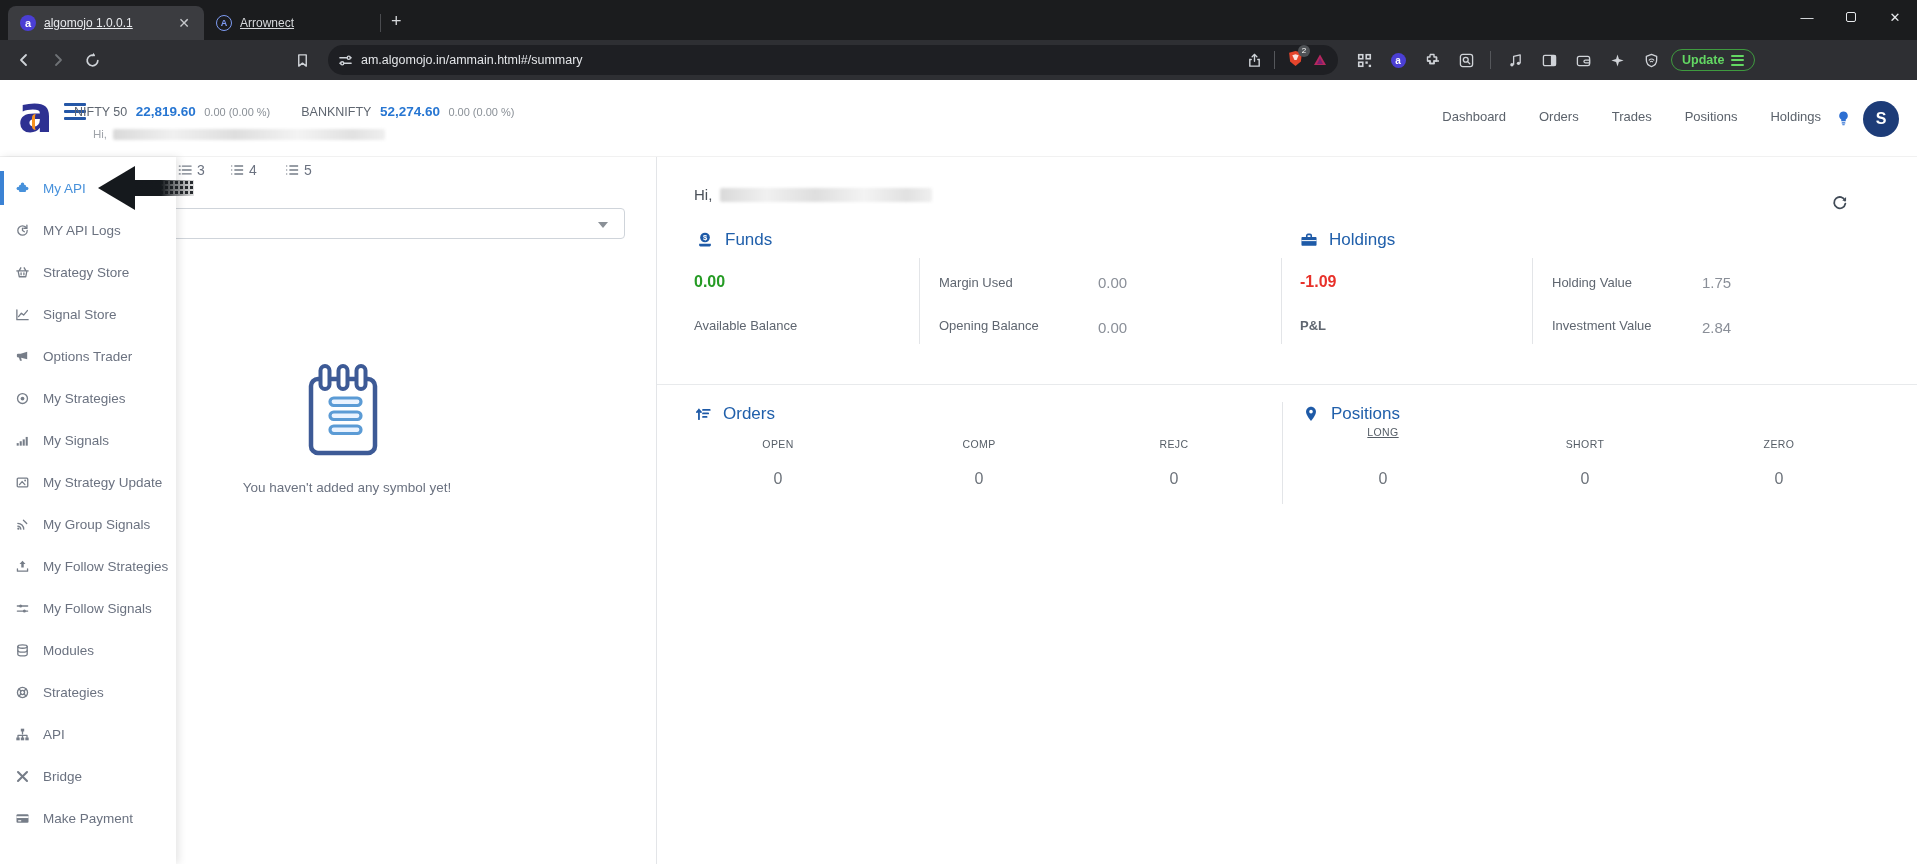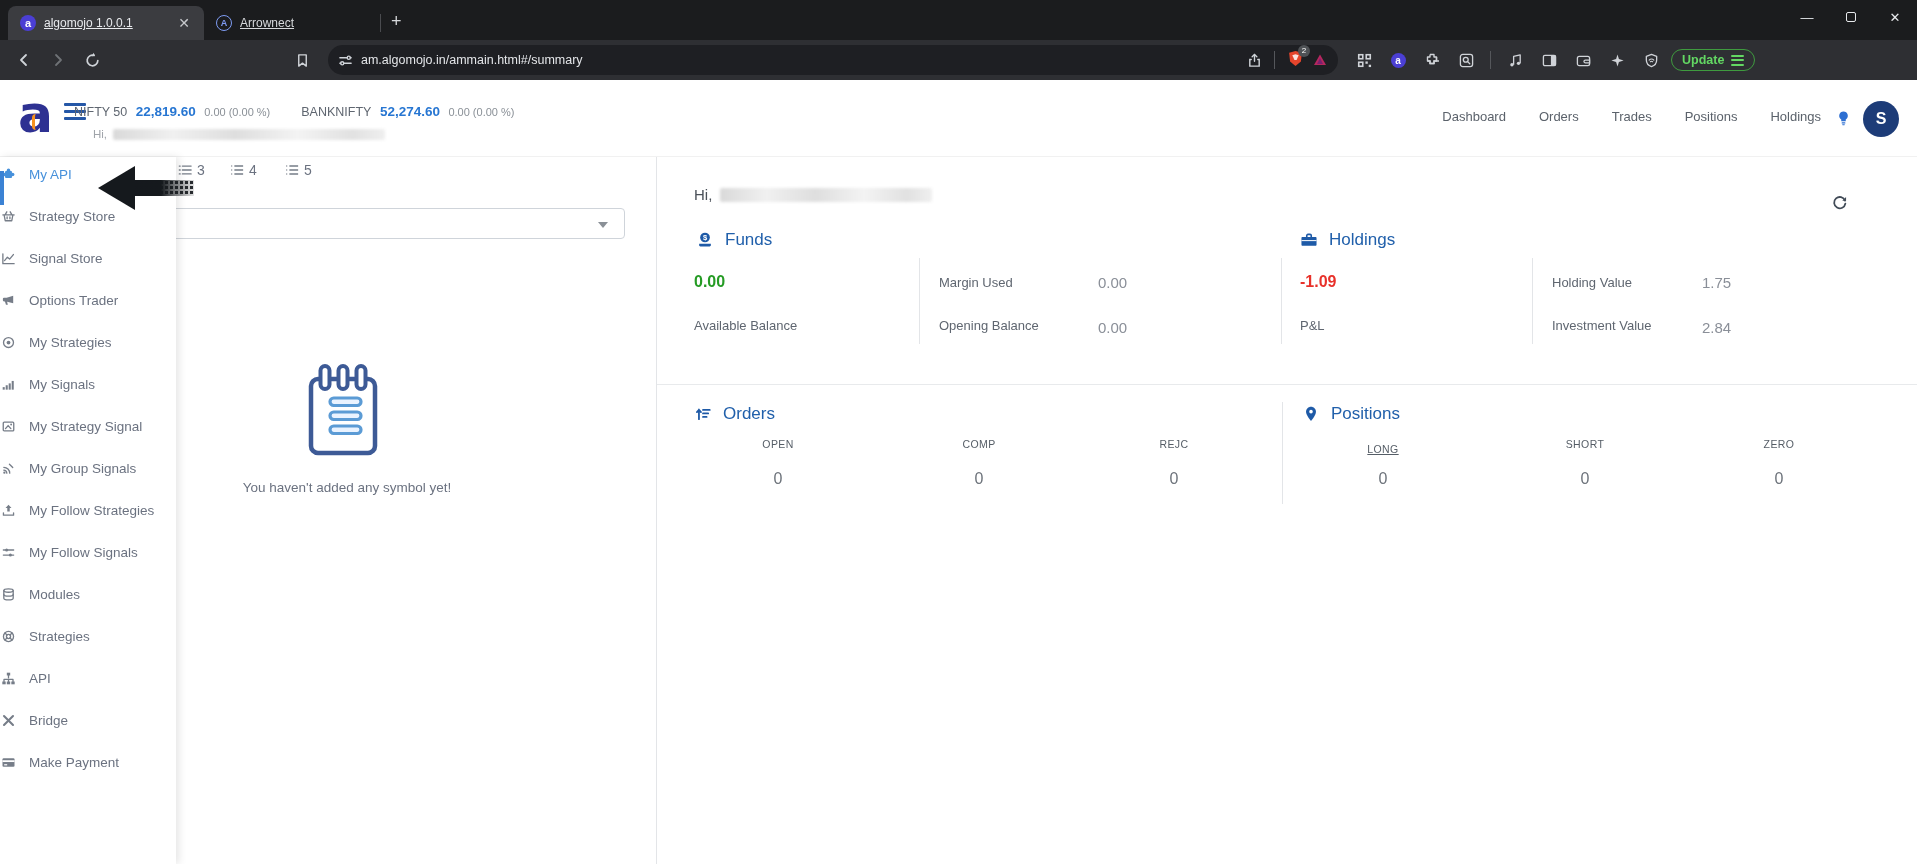--- a/index.html
+++ b/index.html
@@ -59,21 +59,21 @@
     filter:blur(1.5px); border-radius:2px; }
   .top-nav { position:absolute; right:96px; top:0; height:73px; display:flex; align-items:center; gap:33px; }
   .top-nav a { font-size:13px; color:#5b626b; text-decoration:none; }
   .bulb-wrap { position:absolute; right:66px; top:30px; }
   .avatar { position:absolute; right:18px; top:21px; width:36px; height:36px; border-radius:50%;
     background:#1d3c78; color:#fff; font-weight:bold; font-size:16px; display:flex; align-items:center; justify-content:center; }
 
   
   .sidebar { position:absolute; left:0; top:77px; width:176px; height:707px; background:#fff;
     box-shadow:3px 0 8px rgba(0,0,0,.10); z-index:20; padding-top:10px; }
-  .si { display:flex; align-items:flex-start; gap:13px; height:42px; padding-left:1px;
+  .si { display:flex; align-items:center; gap:13px; height:42px; padding-left:15px;
     font-size:13.5px; color:#6b7280; position:relative; cursor:pointer; }
   .si svg { width:15px; height:15px; flex:none; }
   .si .stroke { fill:none; stroke:#767d88; stroke-width:1.4; stroke-linecap:round; stroke-linejoin:round; }
   .si .fill { fill:#767d88; }
   .si.active { color:#4791db; }
   .si.active .fill { fill:#4791db; }
   .si.active::before { content:""; position:absolute; left:0; top:4px; bottom:4px; width:4px; background:#3b82d4; }
 
   
   .anno-arrow { position:absolute; left:98px; top:86px; width:98px; height:44px; z-index:60; pointer-events:none; }
@@ -353,20 +353,28 @@
             <rect x="4.3" y="4.3" width="7.4" height="7.4" rx="1"></rect>
             <circle cx="8" cy="3.6" r="1.9"></circle>
             <circle cx="3.6" cy="8" r="1.9"></circle>
             <circle cx="12.4" cy="8" r="1.9"></circle>
           </g>
         </svg>
       <span>My API</span>
     </div>
     <div class="si">
       <svg viewBox="0 0 16 16">
+          <path class="stroke" d="M13 8A5 5 0 1 1 8 3c1.9 0 3.6 1 4.5 2.6"></path>
+          <path class="stroke" d="M12.7 2.3v3.3H9.4"></path>
+          <path class="stroke" d="M8 5.4V8l2 1.3"></path>
+        </svg>
+      <span>MY API Logs</span>
+    </div>
+    <div class="si">
+      <svg viewBox="0 0 16 16">
           <path class="stroke" d="M2 6.3h12M4.3 6.3L6.2 3m5.5 3.3L9.8 3M3.3 6.3l1.2 6.2h7l1.2-6.2M6.5 8.5v2M9.5 8.5v2"></path>
         </svg>
       <span>Strategy Store</span>
     </div>
     <div class="si">
       <svg viewBox="0 0 16 16">
           <path class="stroke" d="M2 3v10.5h12"></path>
           <path class="stroke" d="M3.8 10.2l3-3.6 2.4 2 4-4.8"></path>
         </svg>
       <span>Signal Store</span>
@@ -394,21 +402,21 @@
           </g>
         </svg>
       <span>My Signals</span>
     </div>
     <div class="si">
       <svg viewBox="0 0 16 16">
           <rect class="stroke" x="2.4" y="3.4" width="11.2" height="9.2" rx="1"></rect>
           <path class="stroke" d="M4.8 10.3L7.6 7l2.9 3.3"></path>
           <circle class="fill" cx="10.8" cy="5.8" r="1"></circle>
         </svg>
-      <span>My Strategy Signal</span>
+      <span>My Strategy Update</span>
     </div>
     <div class="si">
       <svg viewBox="0 0 16 16">
           <path class="stroke" d="M3 6.7A6.3 6.3 0 0 1 9.3 13M3 9.8A3.2 3.2 0 0 1 6.2 13"></path>
           <circle class="fill" cx="3.6" cy="12.4" r="1.2"></circle>
           <path class="stroke" d="M9 3.5l3.5 3.5"></path>
         </svg>
       <span>My Group Signals</span>
     </div>
     <div class="si">
@@ -507,21 +515,21 @@
   <div class="lbl" style="left:694px; top:238px;">Available Balance</div>
 
   <div class="vsep" style="left:919px; top:178px; height:86px;"></div>
   <div class="lbl" style="left:939px; top:195px;">Margin Used</div>
   <div class="val-g" style="left:1098px; top:194px;">0.00</div>
   <div class="lbl" style="left:939px; top:238px;">Opening Balance</div>
   <div class="val-g" style="left:1098px; top:239px;">0.00</div>
 
   <div class="vsep" style="left:1281px; top:178px; height:86px;"></div>
   <div class="big-red" style="left:1300px; top:193px;">-1.09</div>
-  <div class="lbl" style="left:1300px; top:238px;">P&amp;L</div>
+  <div class="lbl" style="left:1300px; top:238px;font-weight:bold;">P&amp;L</div>
 
   <div class="vsep" style="left:1532px; top:178px; height:86px;"></div>
   <div class="lbl" style="left:1552px; top:195px;">Holding Value</div>
   <div class="val-g" style="left:1702px; top:194px;">1.75</div>
   <div class="lbl" style="left:1552px; top:238px;">Investment Value</div>
   <div class="val-g" style="left:1702px; top:239px;">2.84</div>
 
   <div class="hsep"></div>
 
   <div class="sec-head" style="left:694px; top:324px;">
@@ -541,20 +549,20 @@
 
   <div class="col-lbl" style="left:733px; top:358px;">OPEN</div>
   <div class="col-lbl" style="left:934px; top:358px;">COMP</div>
   <div class="col-lbl" style="left:1129px; top:358px;">REJC</div>
   <div class="col-val" style="left:733px; top:390px;">0</div>
   <div class="col-val" style="left:934px; top:390px;">0</div>
   <div class="col-val" style="left:1129px; top:390px;">0</div>
 
   <div class="vsep" style="left:1282px; top:322px; height:102px;"></div>
 
-  <div class="col-lbl" style="left:1338px; top:363px;text-decoration:underline;">LONG</div>
+  <div class="col-lbl" style="left:1338px; top:346px;text-decoration:underline;">LONG</div>
   <div class="col-lbl" style="left:1540px; top:358px;">SHORT</div>
   <div class="col-lbl" style="left:1734px; top:358px;">ZERO</div>
   <div class="col-val" style="left:1338px; top:390px;">0</div>
   <div class="col-val" style="left:1540px; top:390px;">0</div>
   <div class="col-val" style="left:1734px; top:390px;">0</div>
 
 </div>
 
 </body></html>

